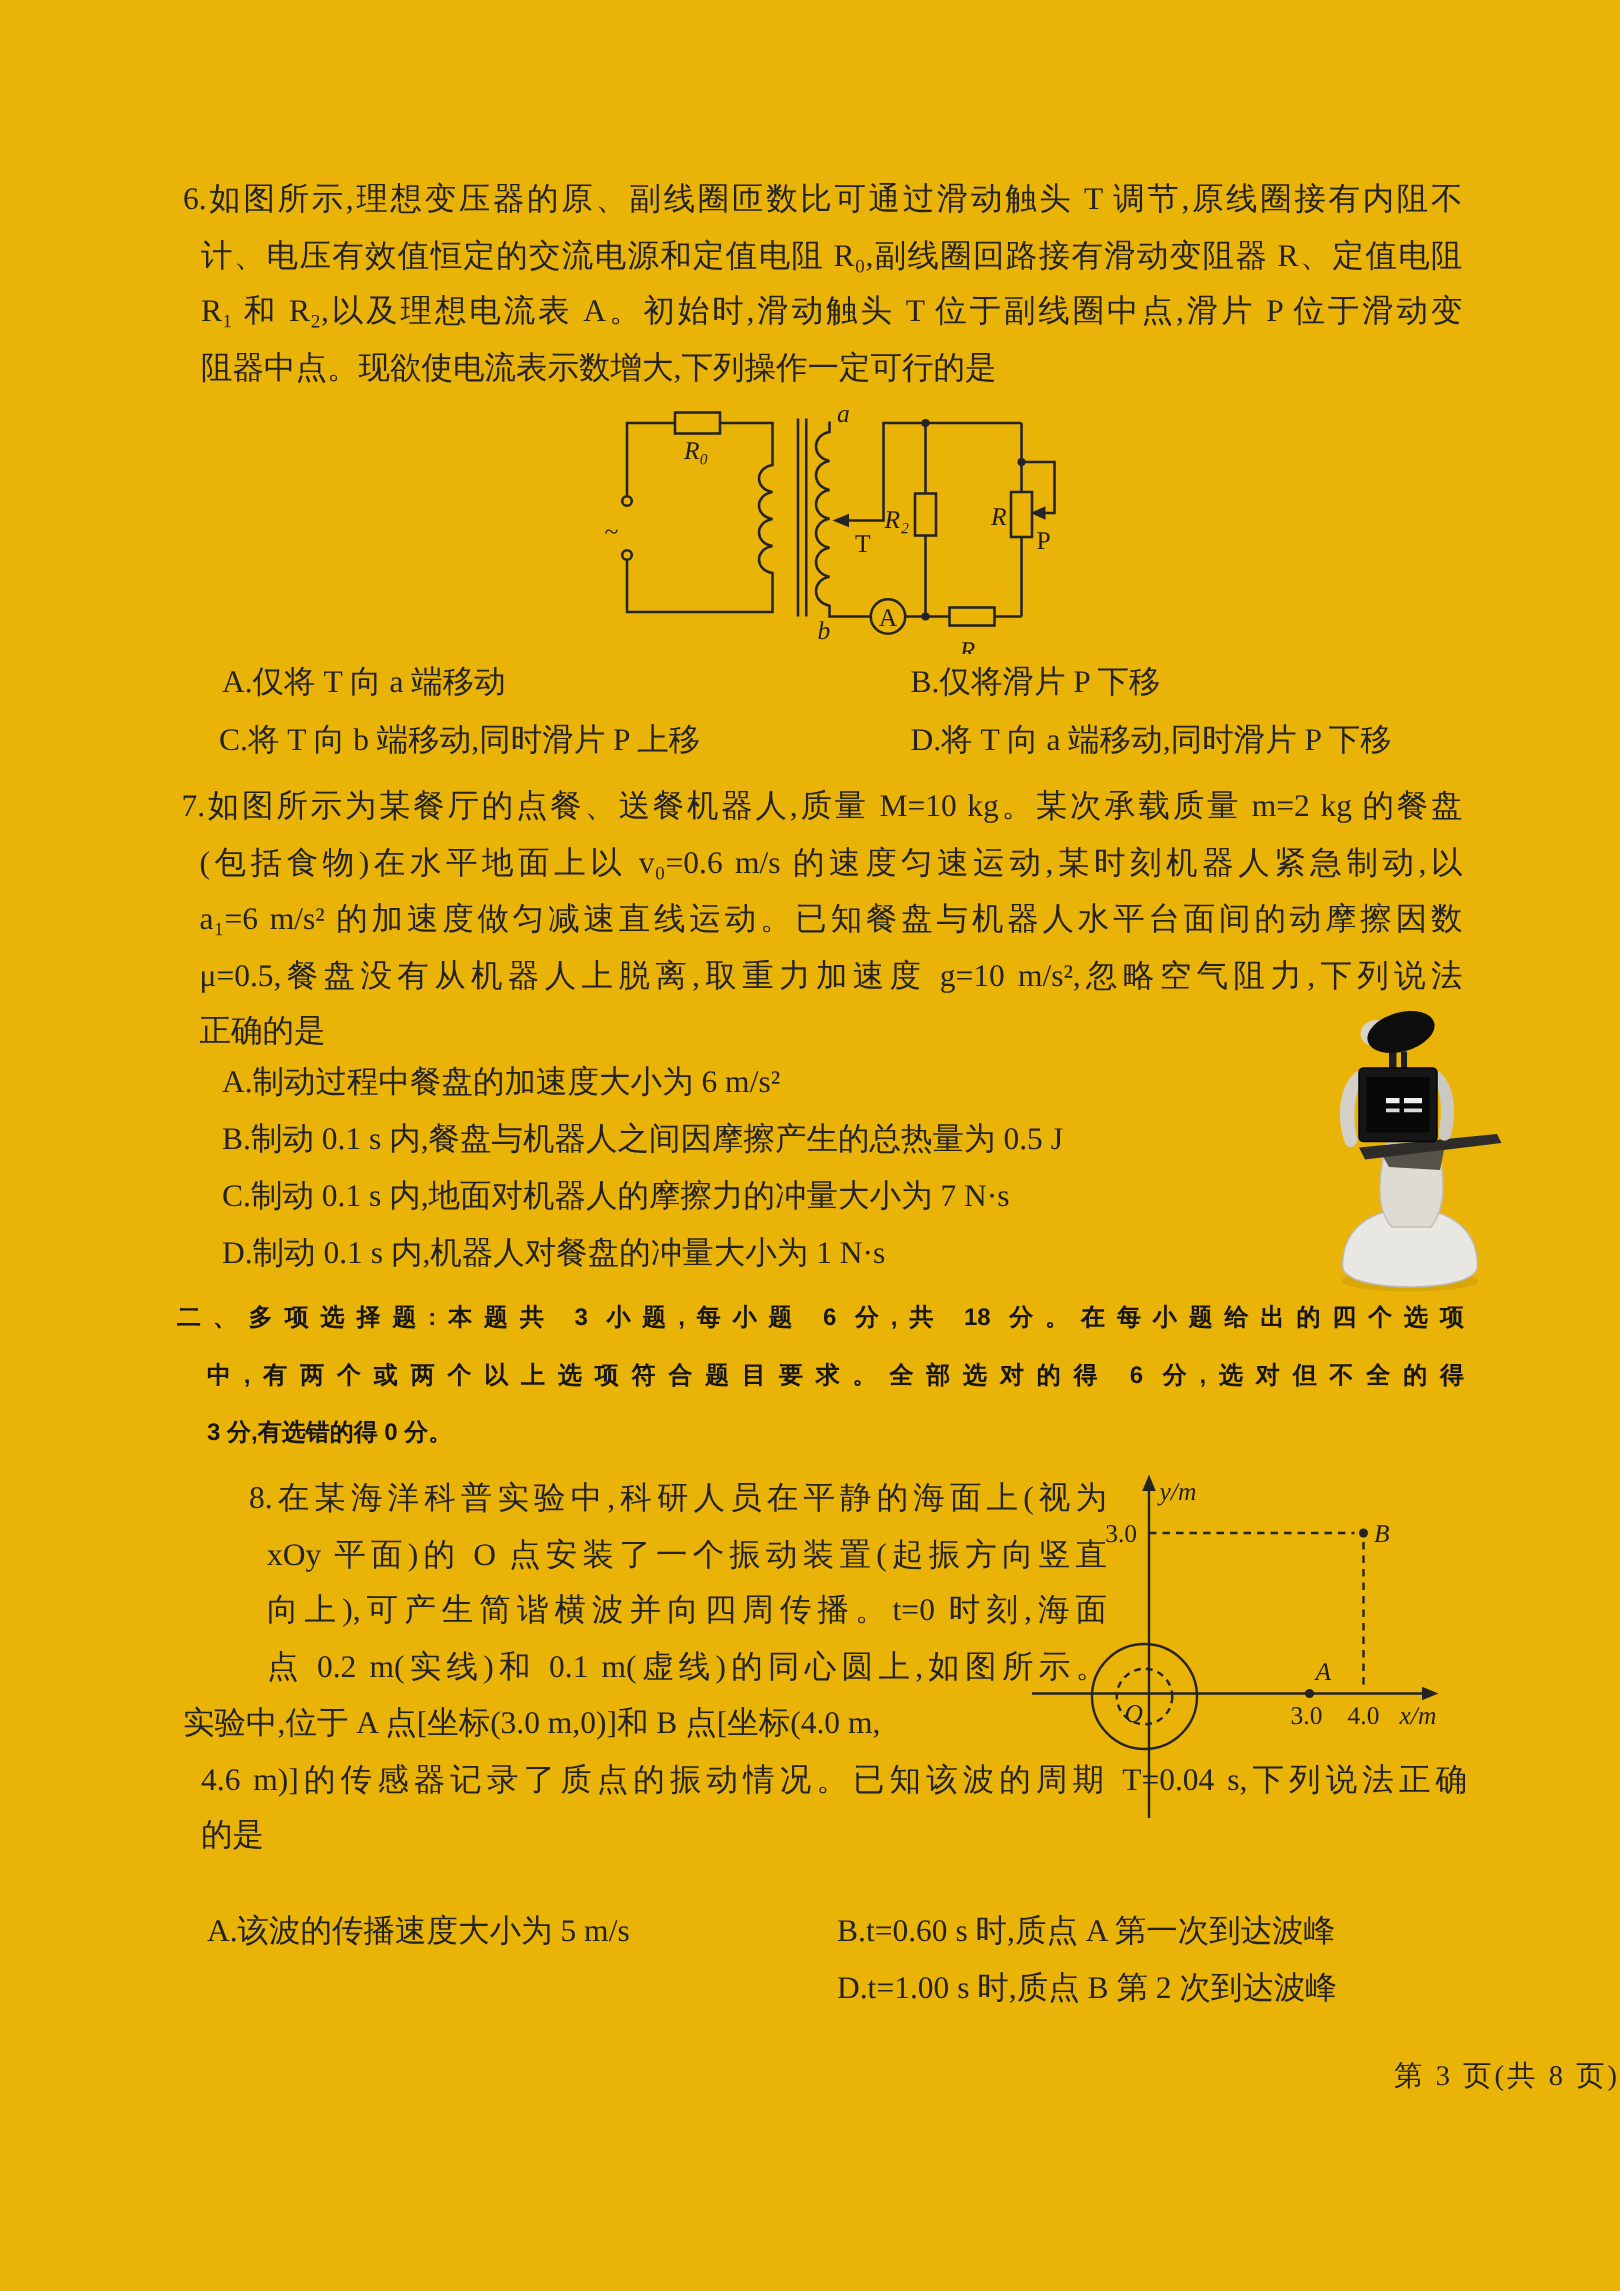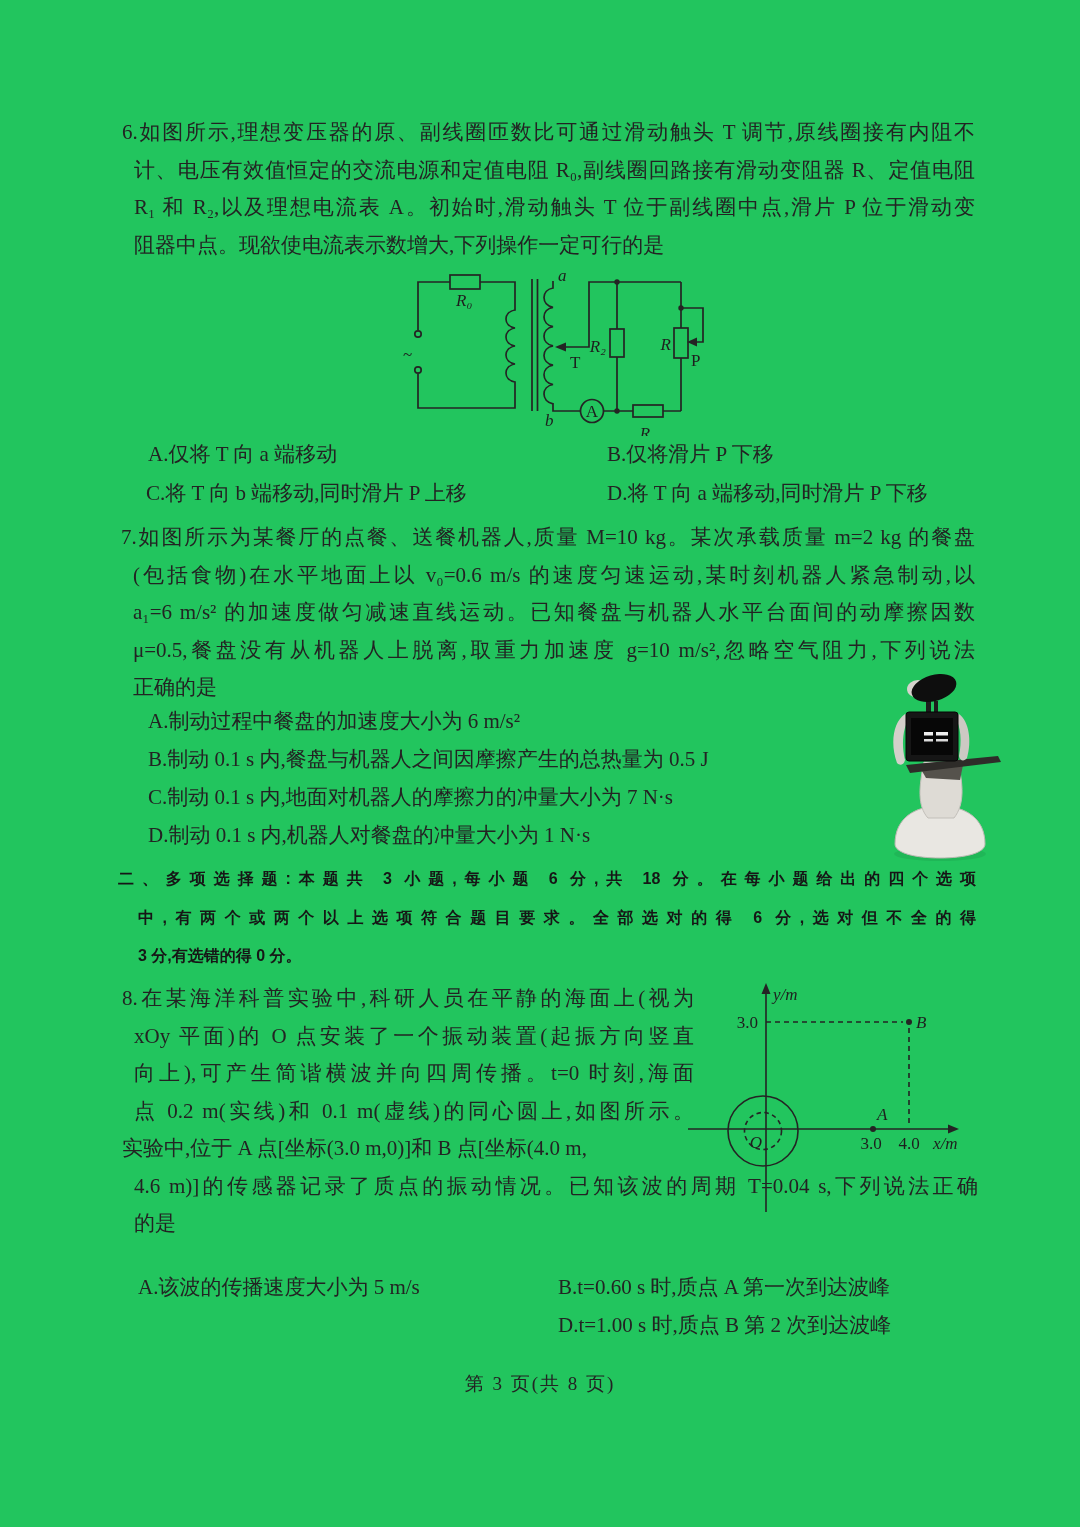--- a/index.html
+++ b/index.html
@@ -1,33 +1,33 @@
 <!DOCTYPE html>
 <html><head>
 <meta charset="utf-8">
 <style>
   html,body { margin:0; padding:0; background:#e9e9e7; }
   .page {
     position:relative; width:1080px; height:1527px; margin:0 auto;
-    background:#22c55e; color:#232323; overflow:hidden;
+    background:#eab308; color:#232323; overflow:hidden;
     font-family:"Liberation Serif","DejaVu Serif",serif;
   }
   .tblock { position:absolute; font-size:21px; line-height:37.5px; }
   .ln { box-sizing:border-box; width:100%; }
   .j { text-align:justify; text-align-last:justify; }
   .ind { padding-left:12px;font-family:Liberation Serif, serif; }
   .ind2 { padding-left:20px; }
-  .nw { width:572px; }
+  .nw { width:572px;margin-left:44px; }
   .opt { position:absolute; white-space:nowrap; font-size:21px;text-align:right; }
   .sec {
     font-family:"Liberation Sans","DejaVu Sans",sans-serif;
     font-weight:700; font-size:16px; line-height:38.5px; color:#161616;
   }
   .footer {
-    position:absolute; top:1371px; left:0; width:1080px; text-align:center;
+    position:absolute; top:1371px; left:0; width:1080px; text-align:right;
     font-size:19px; letter-spacing:2px;
   }
   svg { position:absolute; }
   svg text {
     font-family:"Liberation Serif","DejaVu Serif",serif;
     font-size:17px; fill:#1e1e1e;
   }
   svg text.it { font-style:italic; }
   .wire { stroke:#242424; stroke-width:1.7; fill:none; }
   .wire2 { stroke:#242424; stroke-width:1.6; fill:none; }

